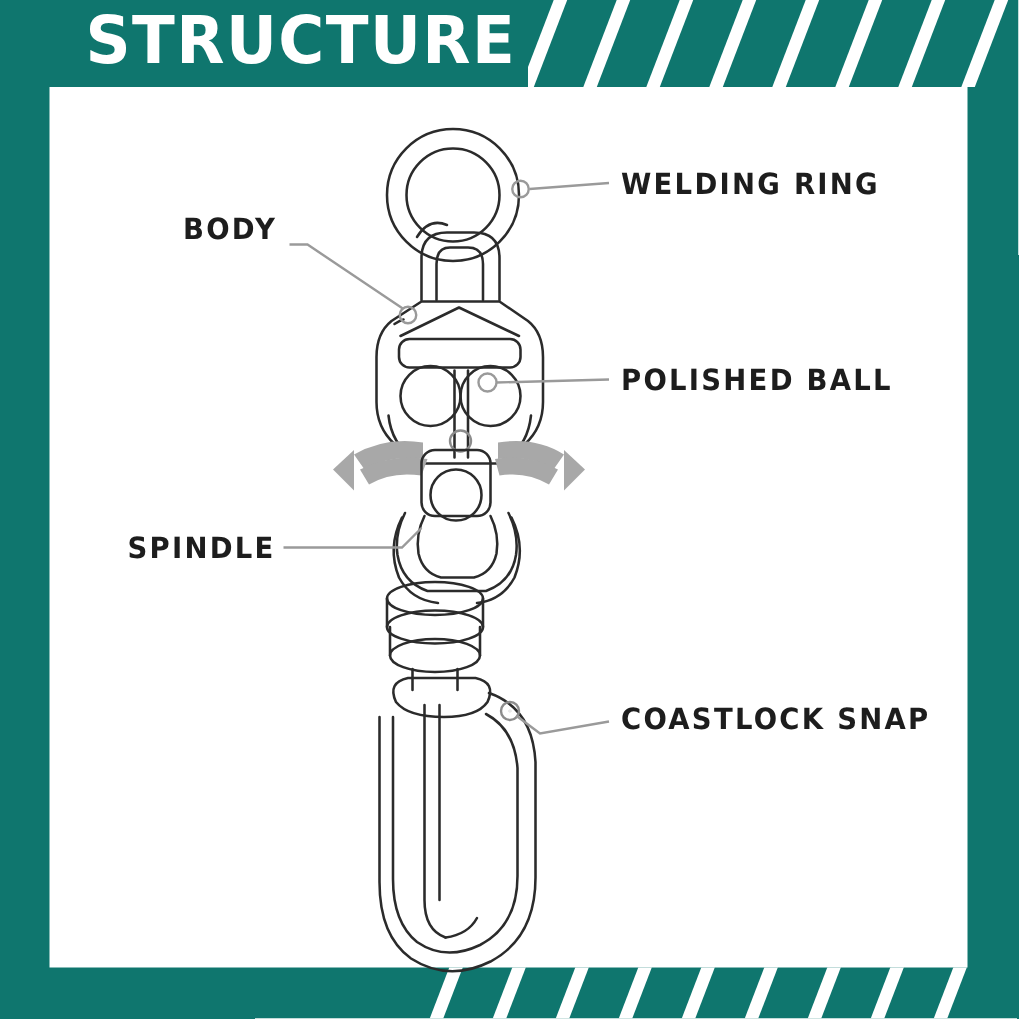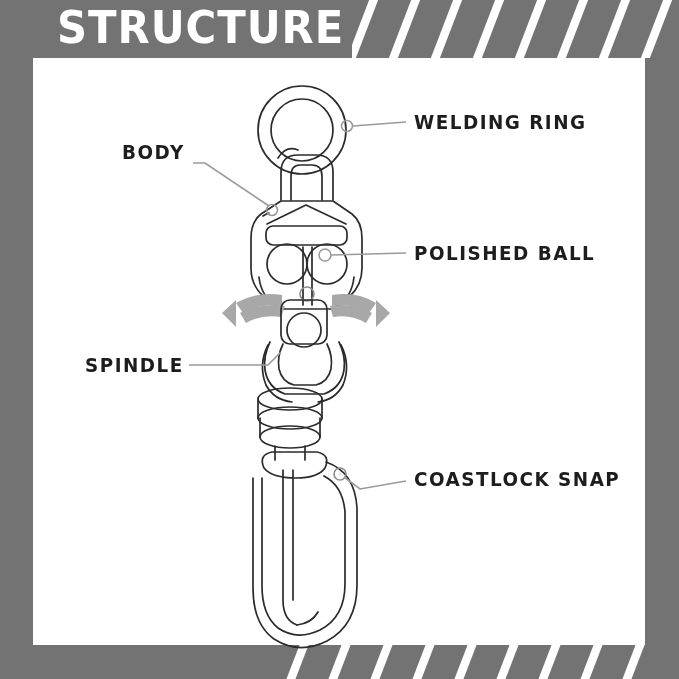--- a/index.html
+++ b/index.html
@@ -8,21 +8,21 @@
     background: #ffffff;
   }
   body {
     font-family: "Liberation Sans", sans-serif;
   }
   #poster {
     position: relative;
     width: 679px;
     height: 679px;
     overflow: hidden;
-    background: #737373;
+    background: #0f766e;
   }
   
   .stripes {
     position: absolute;
     overflow: hidden;
   }
   .stripes .bar {
     position: absolute;
     top: -30px;
     bottom: -30px;

